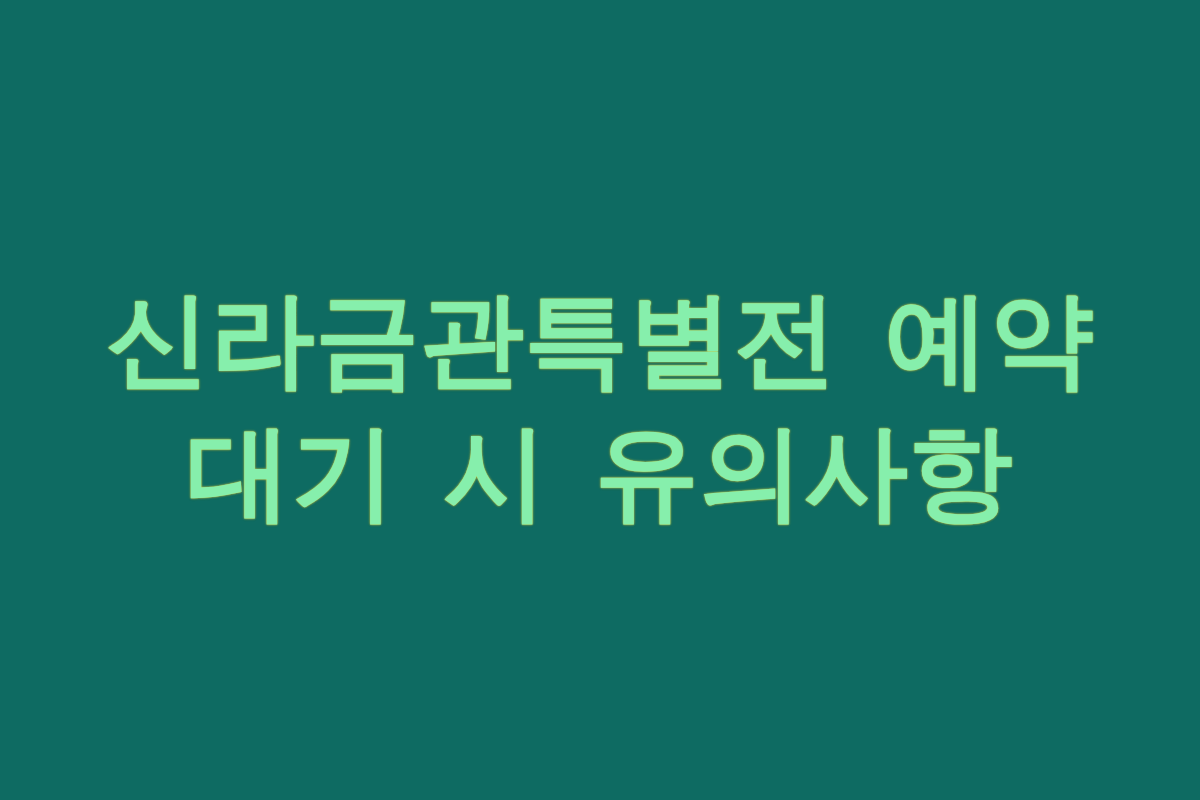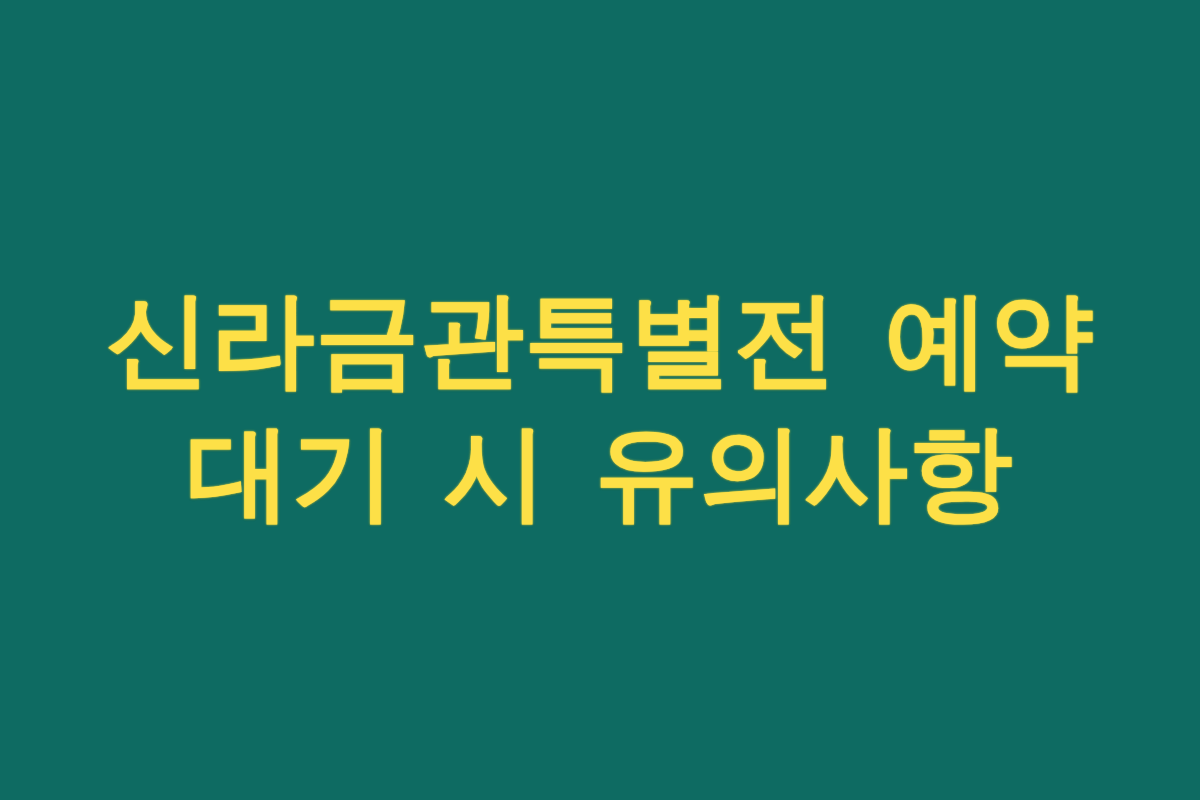--- a/index.html
+++ b/index.html
@@ -53,17 +53,17 @@
       0 1px 2px rgba(9, 70, 63, 0.30);
   }
 </style>
 </head>
 <body>
 
 <div id="banner-card" style="background: rgb(14, 107, 98);">
 
   <div id="headline-block">
 
-    <h1 id="headline-text" style="color: #fde047; text-align: center;">신라금관특별전 예약 대기 시 유의사항</h1>
+    <h1 id="headline-text" style="color: #86efac; text-align: center;">신라금관특별전 예약 대기 시 유의사항</h1>
 
   </div>
 
 </div>
 
 </body></html>

